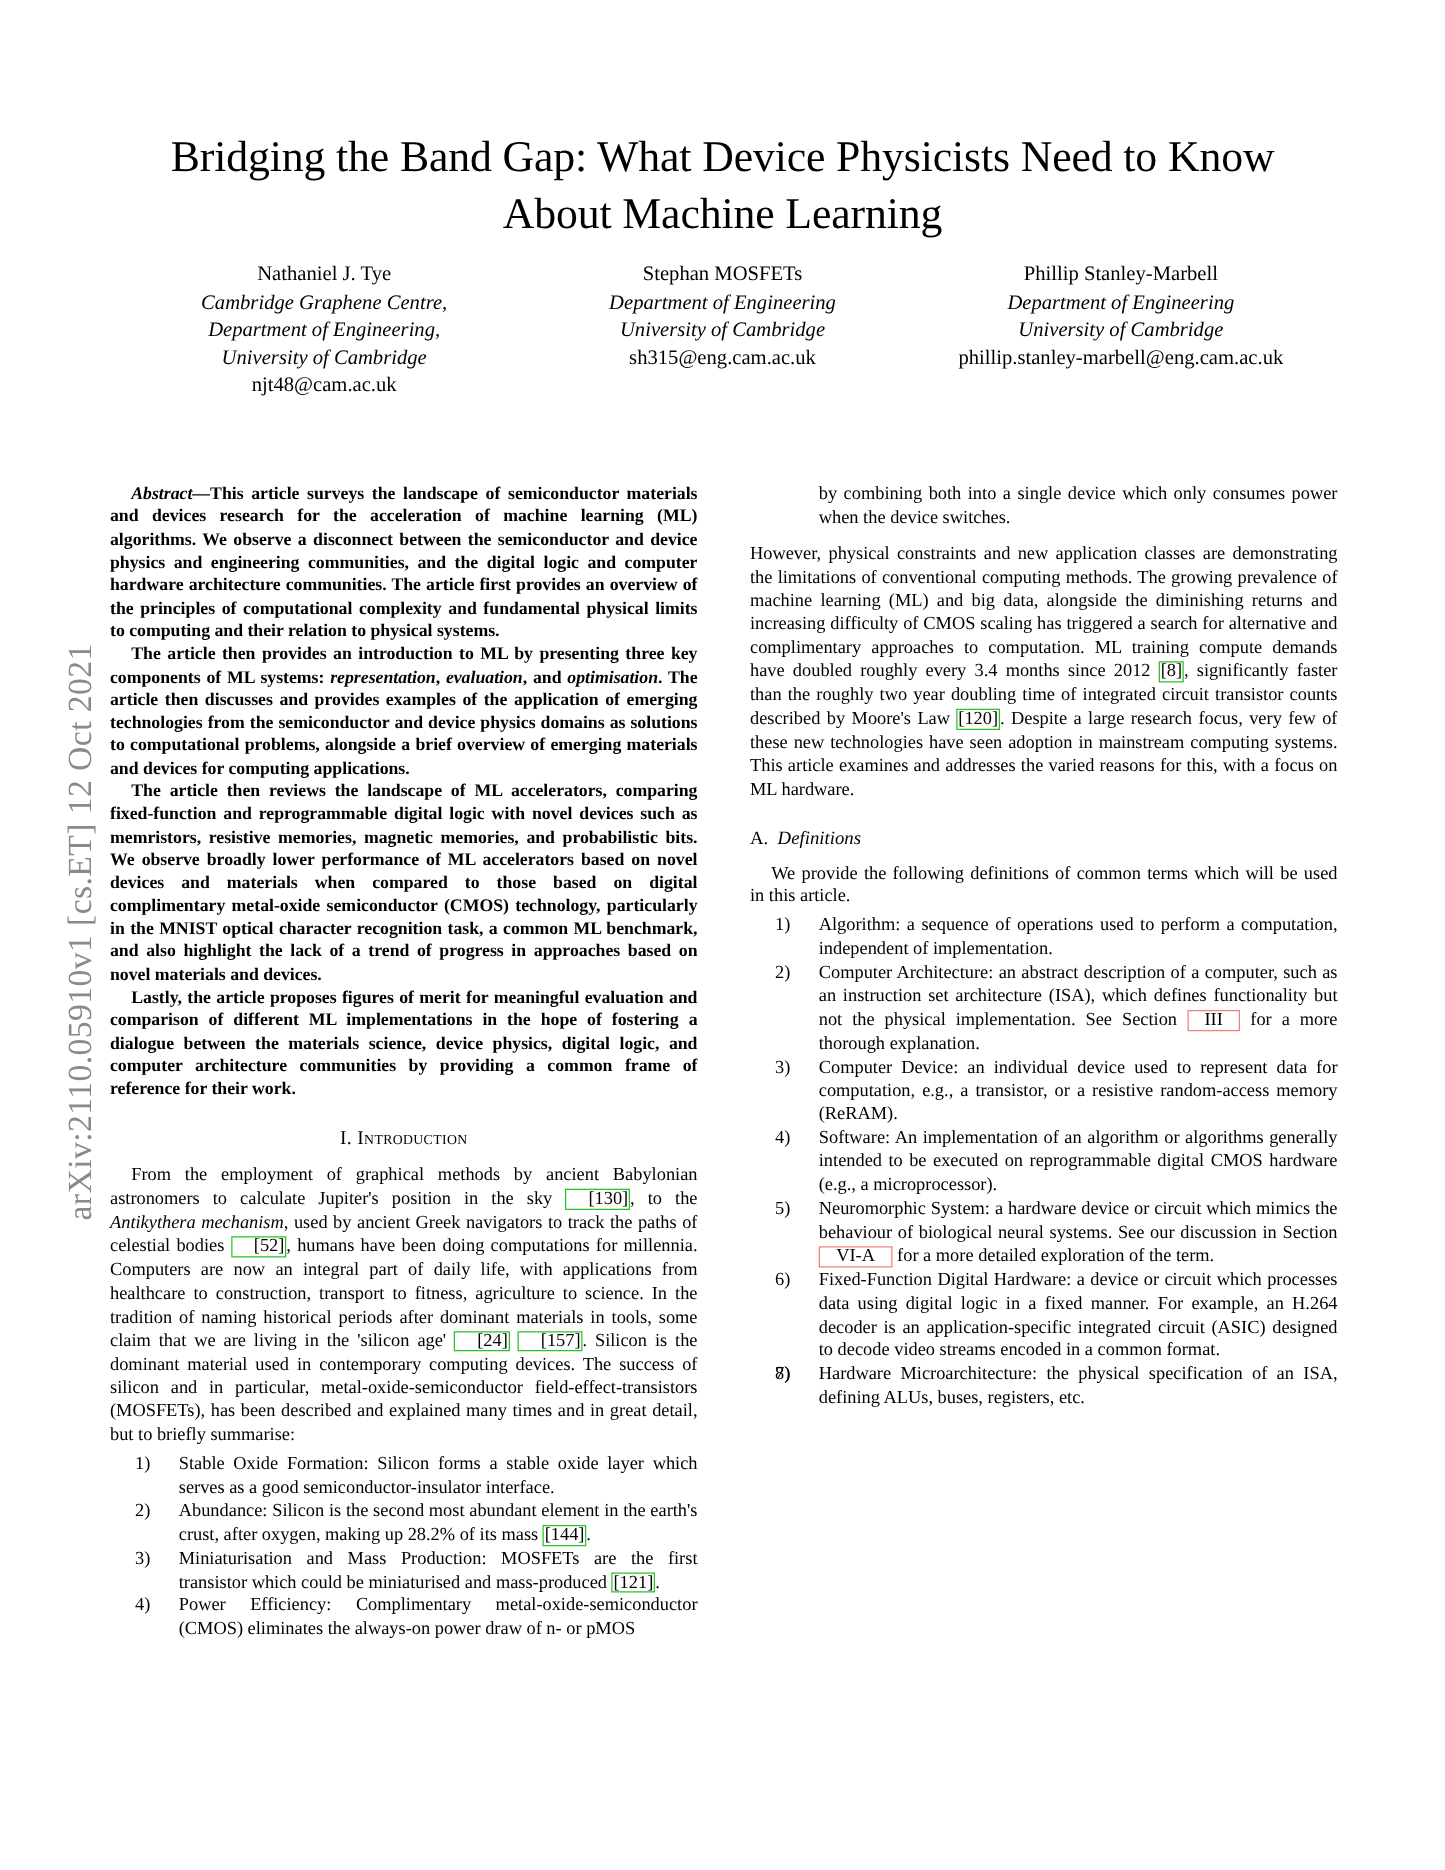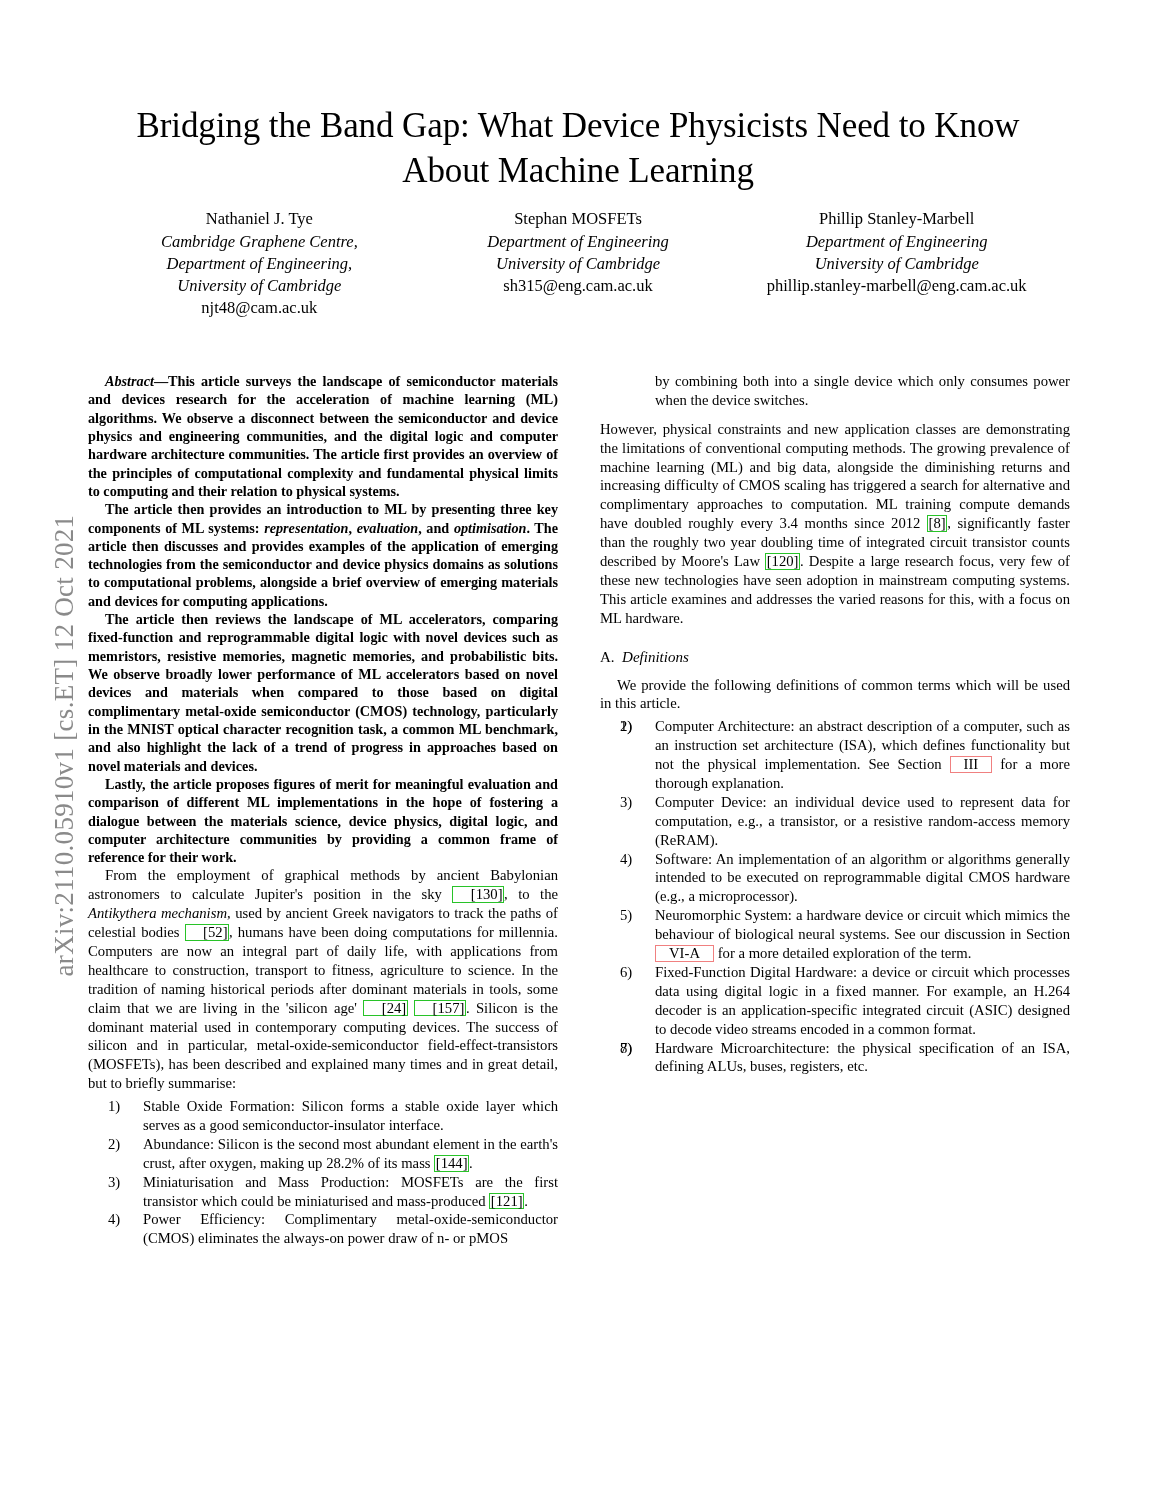--- a/index.html
+++ b/index.html
@@ -75,21 +75,21 @@
     font-style: italic;
   }
   .author-email {
     display: block;
   }
 
   
   .columns {
     position: absolute;
     left: 88px;
-    top: 372px;
+    top: 386px;
     width: 982px;
     height: 1060px;
     display: flex;
     justify-content: space-between;
   }
   .col {
     width: 470px;
   }
 
   p, .li-text {
@@ -221,20 +221,21 @@
 
     <div class="col">
 
       <div class="abstract">
         <p class="indent"><span class="ab-label">Abstract</span><span>—This article surveys the landscape of semiconductor materials and devices research for the acceleration of machine learning (ML) algorithms. We observe a disconnect between the semiconductor and device physics and engineering communities, and the digital logic and computer hardware architecture communities. The article first provides an overview of the principles of computational complexity and fundamental physical limits to computing and their relation to physical systems.</span></p>
         <p class="indent"><span>The article then provides an introduction to ML by presenting three key components of ML systems: </span><em>representation</em><span>, </span><em>evaluation</em><span>, and </span><em>optimisation</em><span>. The article then discusses and provides examples of the application of emerging technologies from the semiconductor and device physics domains as solutions to computational problems, alongside a brief overview of emerging materials and devices for computing applications.</span></p>
         <p class="indent">The article then reviews the landscape of ML accelerators, comparing fixed-function and reprogrammable digital logic with novel devices such as memristors, resistive memories, magnetic memories, and probabilistic bits. We observe broadly lower performance of ML accelerators based on novel devices and materials when compared to those based on digital complimentary metal-oxide semiconductor (CMOS) technology, particularly in the MNIST optical character recognition task, a common ML benchmark, and also highlight the lack of a trend of progress in approaches based on novel materials and devices.</p>
         <p class="indent">Lastly, the article proposes figures of merit for meaningful evaluation and comparison of different ML implementations in the hope of fostering a dialogue between the materials science, device physics, digital logic, and computer architecture communities by providing a common frame of reference for their work.</p>
       </div>
 
+      <div class="sec-head">I.  Introduction</div>
 
       <p class="indent"><span>From the employment of graphical methods by ancient Babylonian astronomers to calculate Jupiter's position in the sky </span><span class="cite">[130]</span><span>, to the </span><span class="it">Antikythera mechanism</span><span>, used by ancient Greek navigators to track the paths of celestial bodies </span><span class="cite">[52]</span><span>, humans have been doing computations for millennia. Computers are now an integral part of daily life, with applications from healthcare to construction, transport to fitness, agriculture to science. In the tradition of naming historical periods after dominant materials in tools, some claim that we are living in the 'silicon age' </span><span class="cite">[24]</span><span> </span><span class="cite">[157]</span><span>. Silicon is the dominant material used in contemporary computing devices. The success of silicon and in particular, metal-oxide-semiconductor field-effect-transistors (MOSFETs), has been described and explained many times and in great detail, but to briefly summarise:</span></p>
 
       <ol class="num-list">
         <li>
           <span class="marker">1)</span>
           <span class="li-text"><span>Stable Oxide Formation: Silicon forms a stable oxide layer which serves as a good semiconductor-insulator interface.</span></span>
         </li>
         <li>
           <span class="marker">2)</span>
@@ -262,20 +263,21 @@
 
       <p class="noindent" style="margin-top:10px;"><span>However, physical constraints and new application classes are demonstrating the limitations of conventional computing methods. The growing prevalence of machine learning (ML) and big data, alongside the diminishing returns and increasing difficulty of CMOS scaling has triggered a search for alternative and complimentary approaches to computation. ML training compute demands have doubled roughly every 3.4 months since 2012 </span><span class="cite">[8]</span><span>, significantly faster than the roughly two year doubling time of integrated circuit transistor counts described by Moore's Law </span><span class="cite">[120]</span><span>. Despite a large research focus, very few of these new technologies have seen adoption in mainstream computing systems. This article examines and addresses the varied reasons for this, with a focus on ML hardware.</span></p>
 
       <div class="subsec-head"><span class="sub-letter">A.</span>&nbsp;&nbsp;<span>Definitions</span></div>
 
       <p class="indent">We provide the following definitions of common terms which will be used in this article.</p>
 
       <ol class="num-list">
         <li>
           <span class="marker">1)</span>
+          <span class="li-text"><span>Algorithm: a sequence of operations used to perform a computation, independent of implementation.</span></span>
         </li>
         <li>
           <span class="marker">2)</span>
           <span class="li-text"><span>Computer Architecture: an abstract description of a computer, such as an instruction set architecture (ISA), which defines functionality but not the physical implementation. See Section </span><span class="secref">III</span><span> for a more thorough explanation.</span></span>
         </li>
         <li>
           <span class="marker">3)</span>
           <span class="li-text"><span>Computer Device: an individual device used to represent data for computation, e.g., a transistor, or a resistive random-access memory (ReRAM).</span></span>
         </li>
         <li>

